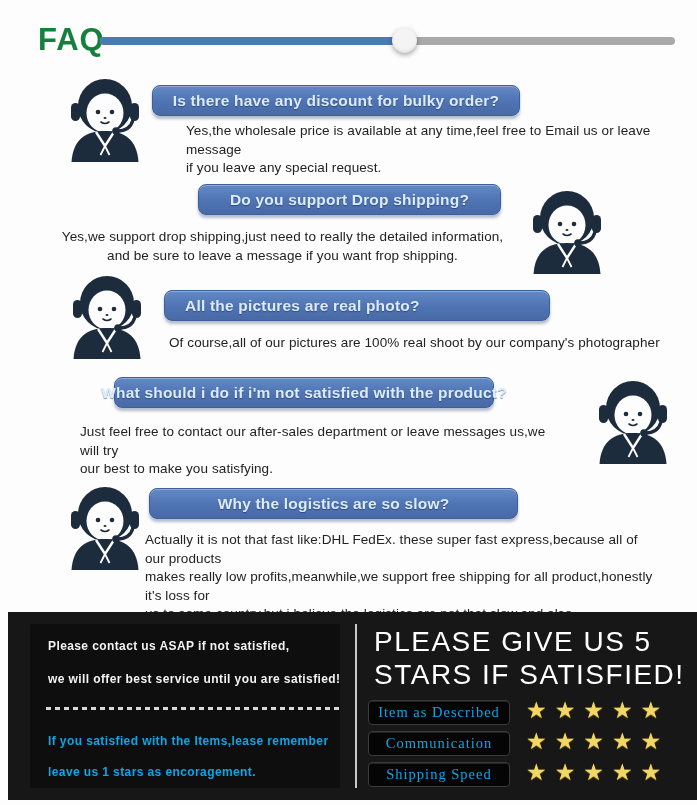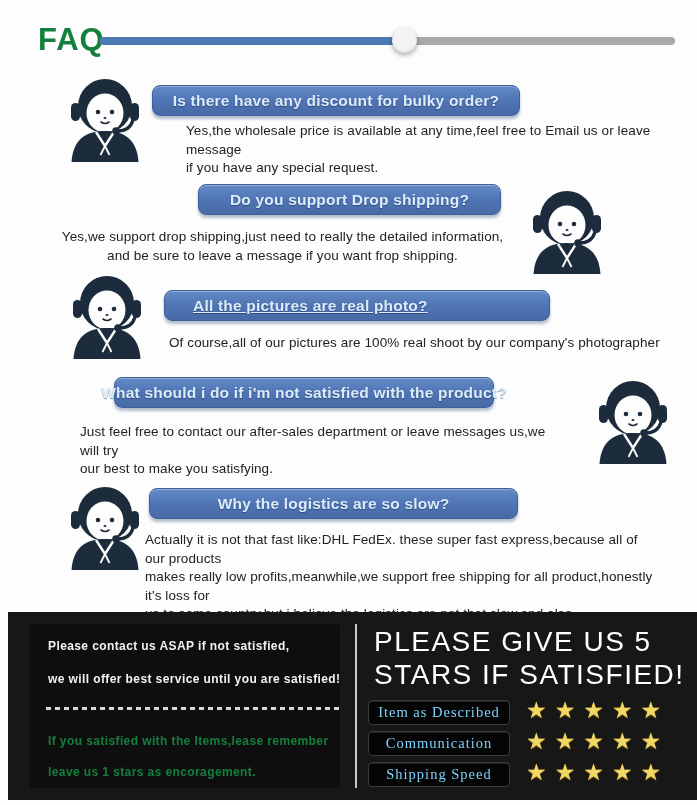--- a/index.html
+++ b/index.html
@@ -33,57 +33,57 @@
   .qbar {
     position:absolute; height:31px; border-radius:8px;
     background:linear-gradient(180deg,#6289c5 0%,#4f73b3 55%,#486aa6 100%);
     border:1px solid #3e5f99;
     box-shadow:0 3px 3px rgba(70,90,130,.4), inset 0 1px 0 rgba(255,255,255,.3);
     color:#dcecfb; font-weight:bold; font-size:15.5px; letter-spacing:.2px;
     display:flex; align-items:center; justify-content:center;
     text-shadow:0 1px 1px rgba(20,40,80,.5);
     white-space:nowrap;
   }
-  .qbar.left-text { justify-content:flex-start; padding-left:28px;text-decoration:underline; }
+  .qbar.left-text { justify-content:flex-start; padding-left:20px; }
   .ans {
     position:absolute; font-size:13.5px; color:#222; line-height:18.5px;
     letter-spacing:.1px;
   }
   .ans span { display:block; }
   .ans.center { text-align:center; }
   .ans.right  { text-align:left; }
   
   .footer {
     position:absolute; left:8px; top:612px; width:689px; height:188px;
     background:#171717;
   }
   .footer-leftbox {
     position:absolute; left:22px; top:12px; width:310px; height:164px;
     background:#0e0e0e; border-radius:2px;
   }
   .f-line { position:absolute; font-weight:bold; font-size:12px; letter-spacing:.4px; white-space:nowrap; }
   .f-white { color:#f2f2f2; }
-  .f-yellow { color:#15803d; }
+  .f-yellow { color:#0ea5e9; }
   .f-dashes {
     position:absolute; height:3px;
     background:repeating-linear-gradient(90deg,#d8d8d8 0 5px,transparent 5px 9px);
   }
   .f-divider {
     position:absolute; left:347px; top:12px; width:2px; height:164px;
     background:#e8e8e8; opacity:.85;
   }
   .f-title {
     position:absolute; left:366px; color:#ffffff; font-size:28px;
     letter-spacing:1.5px; font-weight:normal; white-space:nowrap;
   }
   .rating-row { position:absolute; left:360px; height:26px; }
   .rating-label {
     position:absolute; left:0; top:0; width:142px; height:25px;
     background:#050505; border:1px solid #3a3a3a; border-radius:4px;
-    color:#7dd3fc; font-family:"Liberation Serif", serif; font-size:14.5px;
+    color:#0ea5e9; font-family:"Liberation Serif", serif; font-size:14.5px;
     letter-spacing:1px; display:flex; align-items:center; justify-content:center;
     box-shadow:inset 0 1px 0 rgba(255,255,255,.12);
     white-space:nowrap;
   }
   .stars { position:absolute; left:158px; top:-3px; white-space:nowrap; }
   .star {
     font-size:23px; color:#f1d765; margin-right:8px;
     text-shadow:0 0 1px #8a6d1f, 0 1px 1px #5c4a12;
   }
 </style>
@@ -115,21 +115,21 @@
     <div class="slider-fill" style="width: 53%;"></div>
     <div class="slider-handle" style="left: 53%;"></div>
   </div>
 
   <svg class="avatar" style="left:55px; top:66px;">
       <use href="#cs-avatar"></use>
     </svg>
   <div class="qbar" style="left:152px; top:85px; width:368px;">Is there have any discount for bulky order?</div>
   <div class="ans" style="left:152px; top:122px; width:500px;margin-left:34px;">
     <span>Yes,the wholesale price is available at any time,feel free to Email us or leave message</span>
-    <span>if you have any special request.</span>
+    <span>if you leave any special request.</span>
   </div>
 
   <div class="qbar" style="left:198px; top:184px; width:303px;">Do you support Drop shipping?</div>
   <svg class="avatar" style="left:517px; top:178px;">
       <use href="#cs-avatar"></use>
     </svg>
   <div class="ans center" style="left:55px; top:228px; width:455px;">
     <span>Yes,we support drop shipping,just need to really the detailed information,</span>
     <span>and be sure to leave a message if you want frop shipping.</span>
   </div>

